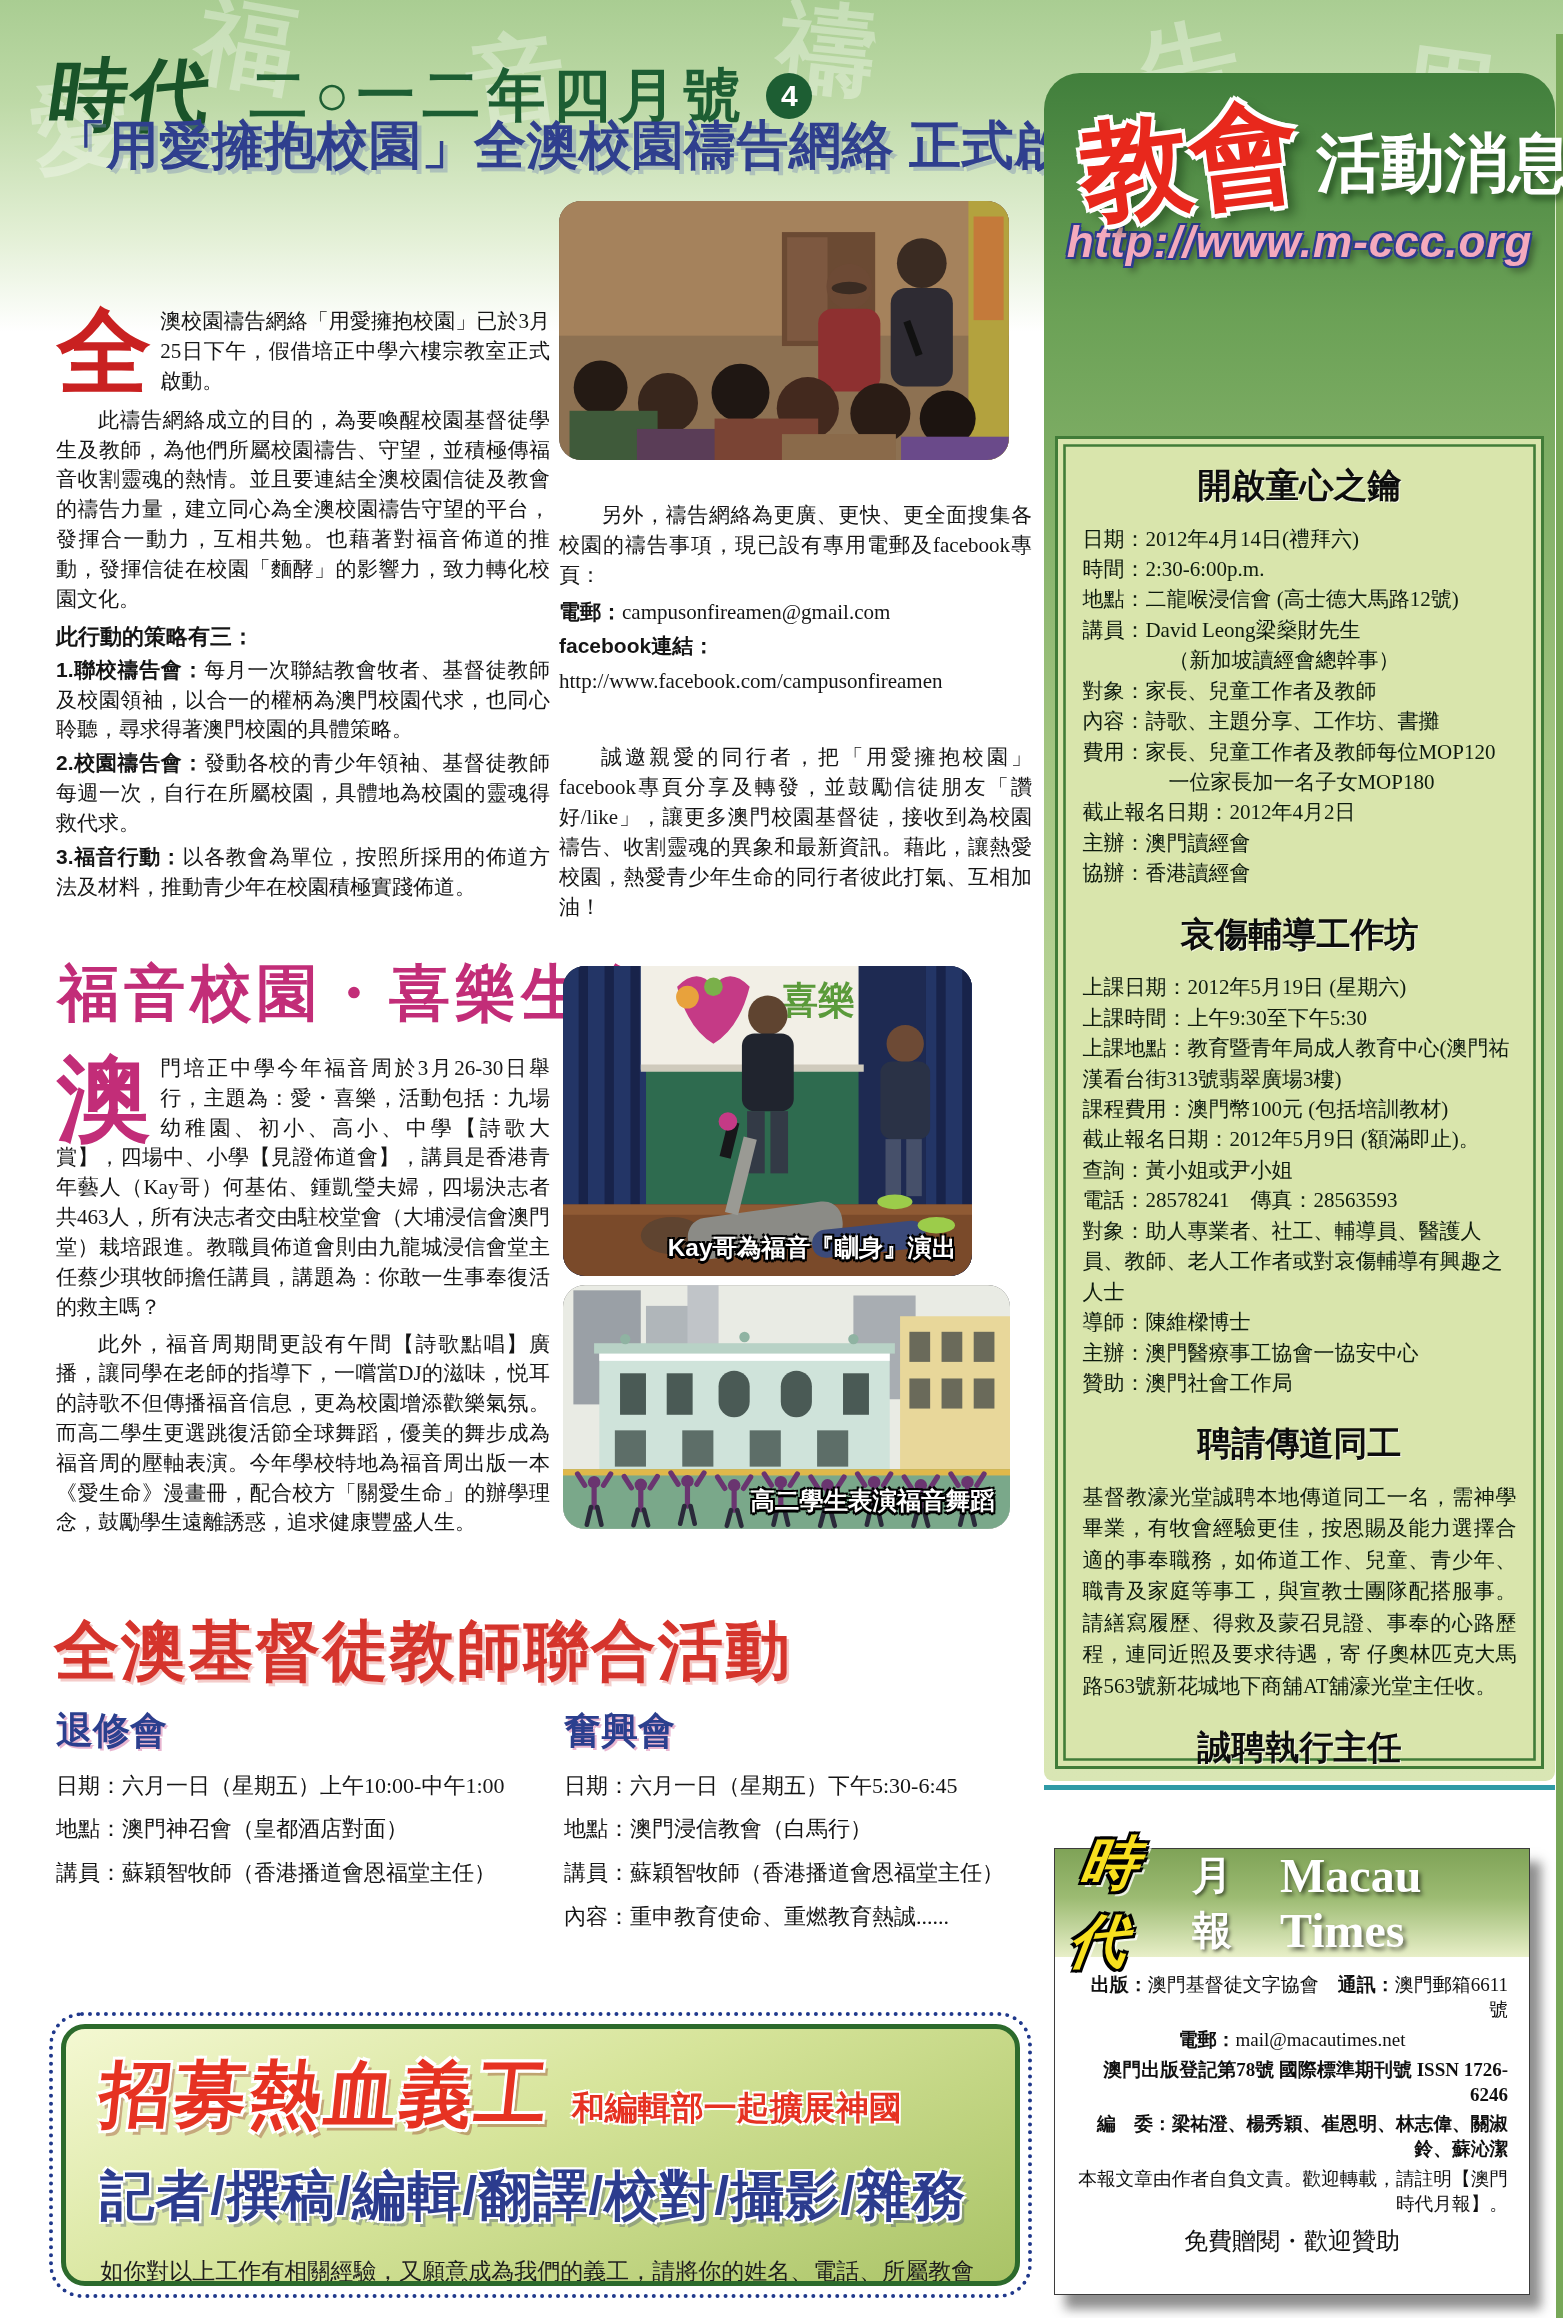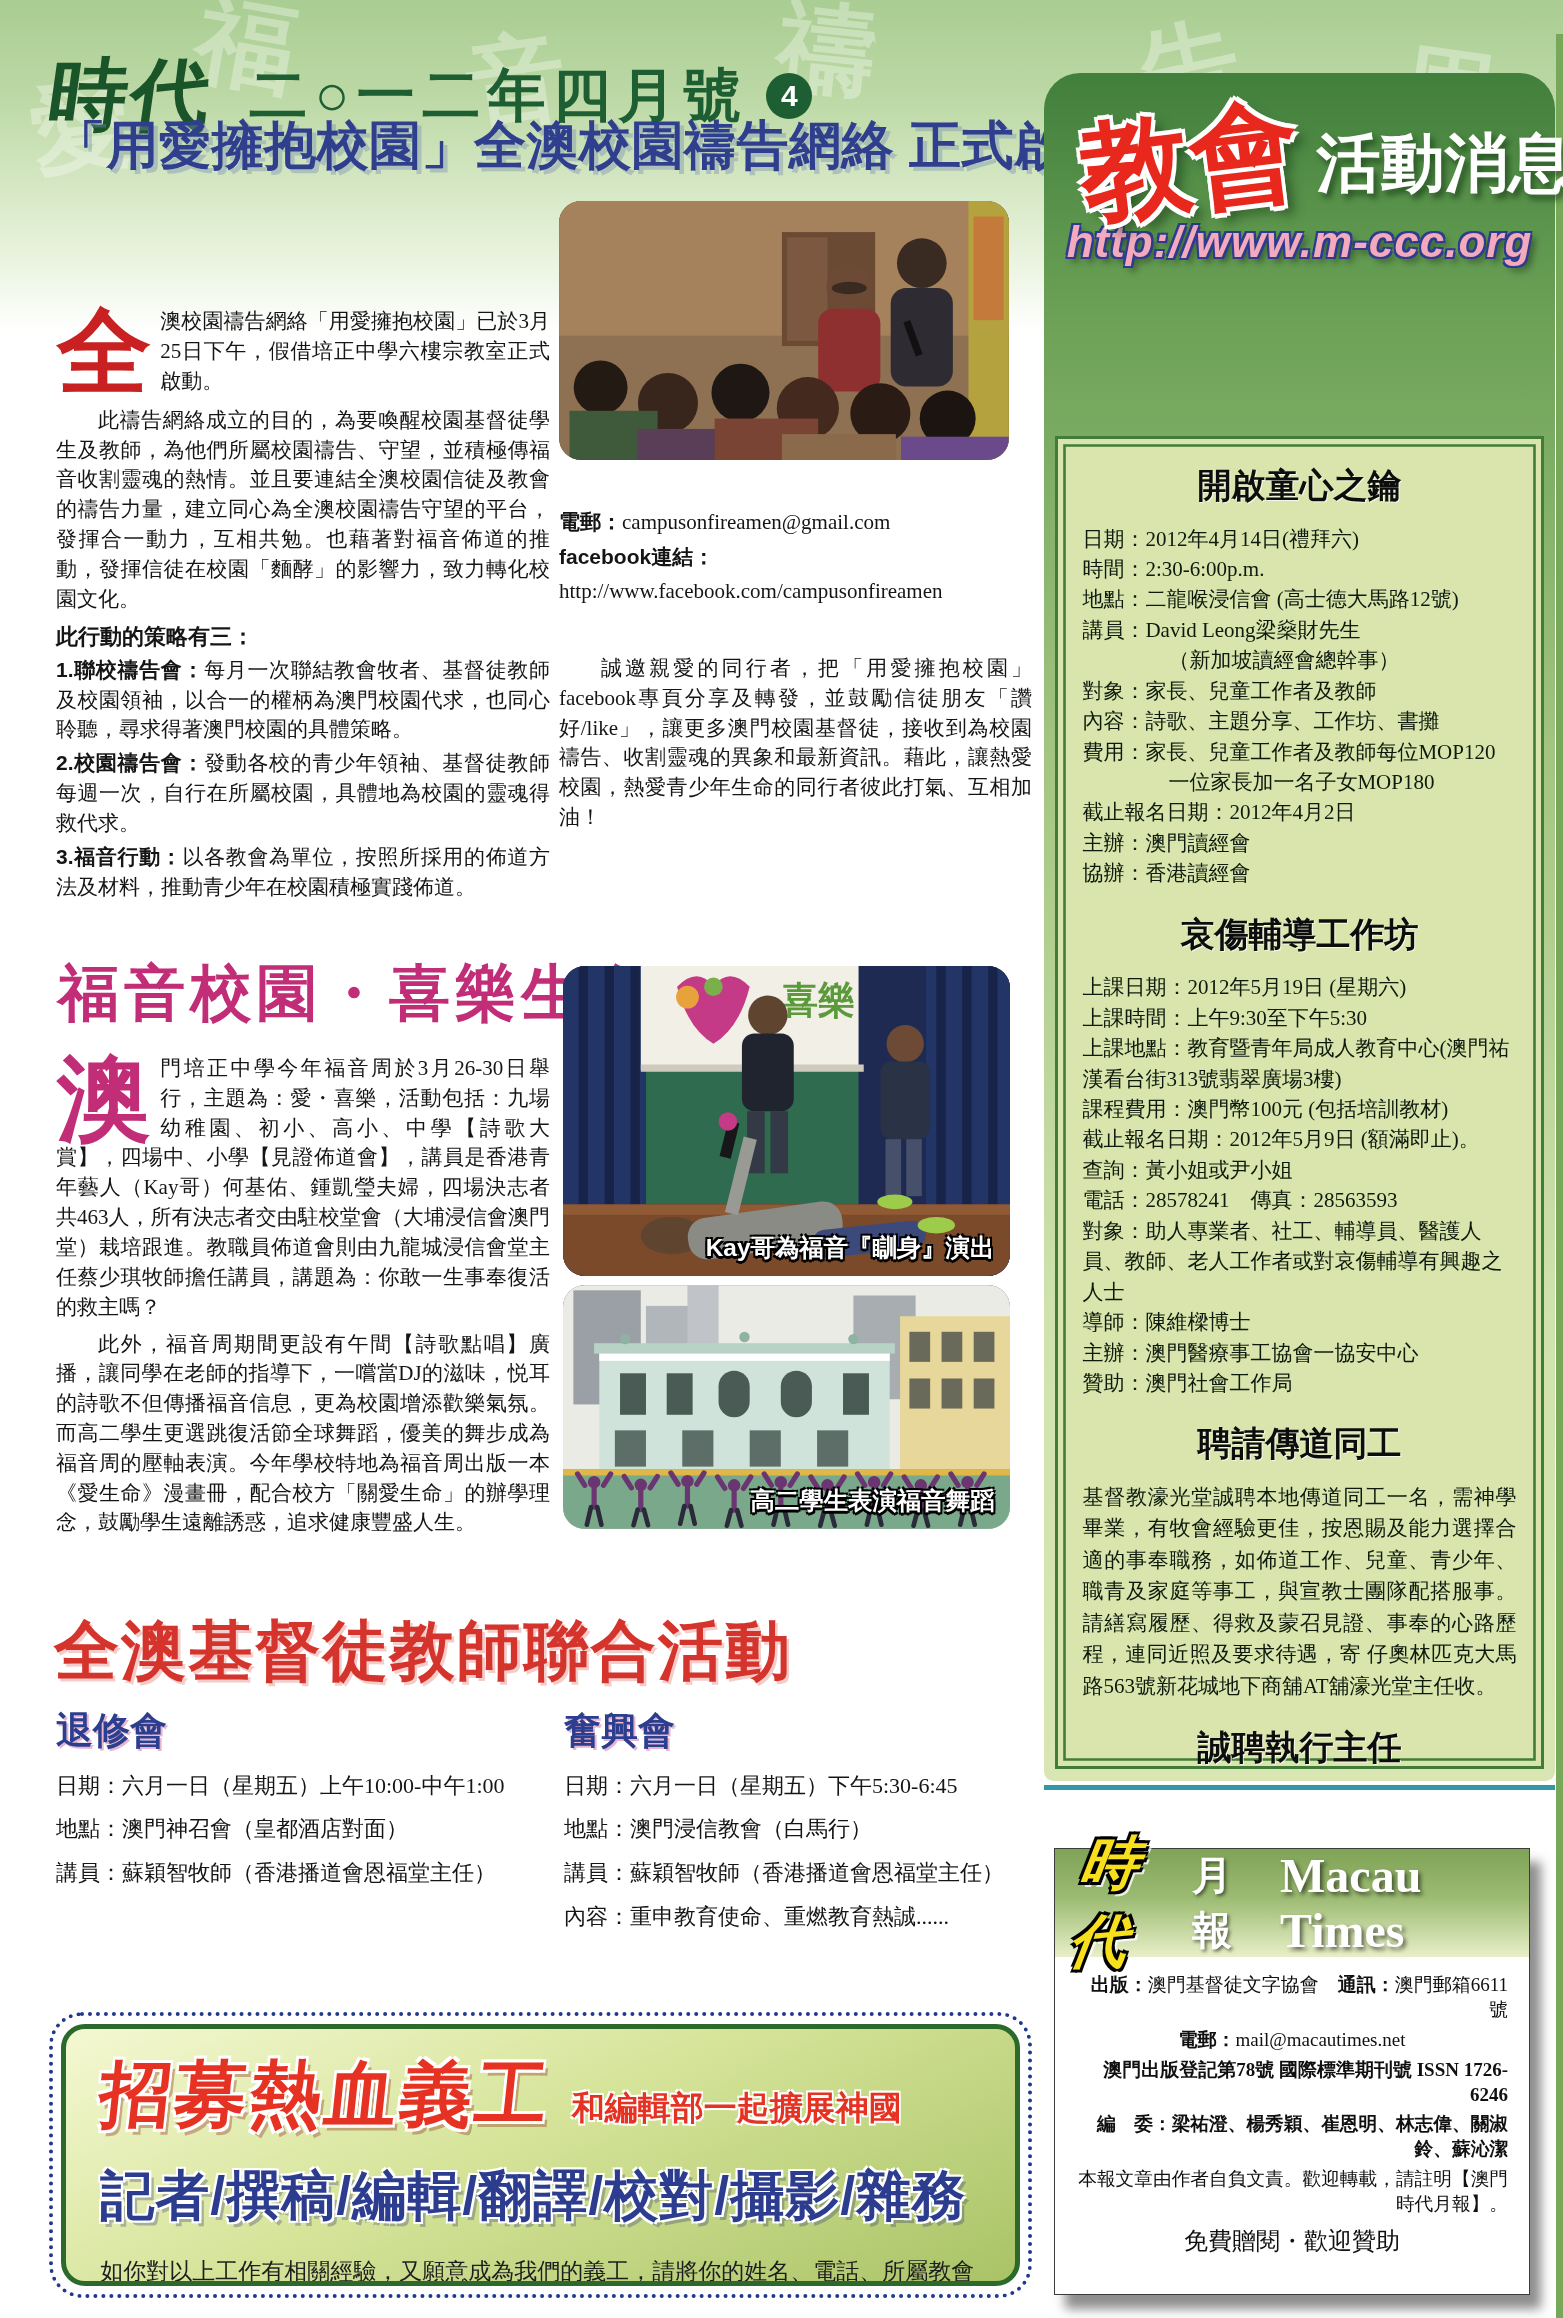--- a/index.html
+++ b/index.html
@@ -166,38 +166,39 @@
       <circle cx="750" cy="420" r="54" fill="#1c1410"></circle>
       <rect x="20" y="405" width="170" height="95" fill="#3f5a3a"></rect>
       <rect x="150" y="440" width="190" height="60" fill="#5a3d57"></rect>
       <rect x="300" y="420" width="200" height="80" fill="#7a4434"></rect>
       <rect x="430" y="450" width="220" height="50" fill="#8a6a4a"></rect>
       <rect x="660" y="455" width="208" height="45" fill="#6a4a8a"></rect>
     </svg>
   </figure>
 
   <div class="abs" style="left:559px;top:501px;width:473px;">
+    <p class="bodytext indent" style="margin:0;">另外，禱告網絡為更廣、更快、更全面搜集各校園的禱告事項，現已設有專用電郵及facebook專頁：</p>
     <p class="infoline" style="margin:5.2px 0 0 0;">
       <span class="itemlabel">電郵：</span><span>campusonfireamen@gmail.com</span>
     </p>
     <p class="infoline itemlabel" style="margin:2.1px 0 0 0;">facebook連結：</p>
     <p class="infoline" style="margin:2.1px 0 0 0;">http://www.facebook.com/campusonfireamen</p>
     <p class="bodytext indent" style="margin:46px 0 0 0;">誠邀親愛的同行者，把「用愛擁抱校園」facebook專頁分享及轉發，並鼓勵信徒朋友「讚好/like」，讓更多澳門校園基督徒，接收到為校園禱告、收割靈魂的異象和最新資訊。藉此，讓熱愛校園，熱愛青少年生命的同行者彼此打氣、互相加油！</p>
   </div>
 
   <h2 class="title-mag">福音校園・喜樂生命</h2>
 
   <div class="abs" style="left:56px;top:1054px;width:494px;">
     <p class="bodytext" style="margin:0;">
       <span class="dropcap dc-mag">澳</span><span>門培正中學今年福音周於3月26-30日舉行，主題為：愛・喜樂，活動包括：九場幼稚園、初小、高小、中學【詩歌大賞】，四場中、小學【見證佈道會】，講員是香港青年藝人（Kay哥）何基佑、鍾凱瑩夫婦，四場決志者共463人，所有決志者交由駐校堂會（大埔浸信會澳門堂）栽培跟進。教職員佈道會則由九龍城浸信會堂主任蔡少琪牧師擔任講員，講題為：你敢一生事奉復活的救主嗎？</span>
     </p>
     <p class="bodytext indent" style="margin:7.3px 0 0 0;clear:both;">此外，福音周期間更設有午間【詩歌點唱】廣播，讓同學在老師的指導下，一嚐當DJ的滋味，悦耳的詩歌不但傳播福音信息，更為校園增添歡樂氣氛。而高二學生更選跳復活節全球舞蹈，優美的舞步成為福音周的壓軸表演。今年學校特地為福音周出版一本《愛生命》漫畫冊，配合校方「關愛生命」的辦學理念，鼓勵學生遠離誘惑，追求健康豐盛人生。</p>
   </div>
 
-  <figure class="photo" style="left:563px;top:966px;width:447px;height:310px;margin:0;">
+  <figure class="photo" style="left:563px;top:966px;width:409px;height:310px;margin:0;">
     <svg width="447" height="310" viewBox="0 0 862 598">
       <rect width="862" height="598" fill="#1e2a52"></rect>
 
       <rect x="0" y="0" width="160" height="598" fill="#233566"></rect>
       <rect x="700" y="0" width="162" height="598" fill="#233566"></rect>
       <rect x="30" y="0" width="18" height="598" fill="#18234a"></rect>
         <rect x="80" y="0" width="18" height="598" fill="#18234a"></rect>
         <rect x="130" y="0" width="18" height="598" fill="#18234a"></rect>
       <rect x="720" y="0" width="18" height="598" fill="#18234a"></rect>
         <rect x="770" y="0" width="18" height="598" fill="#18234a"></rect>

